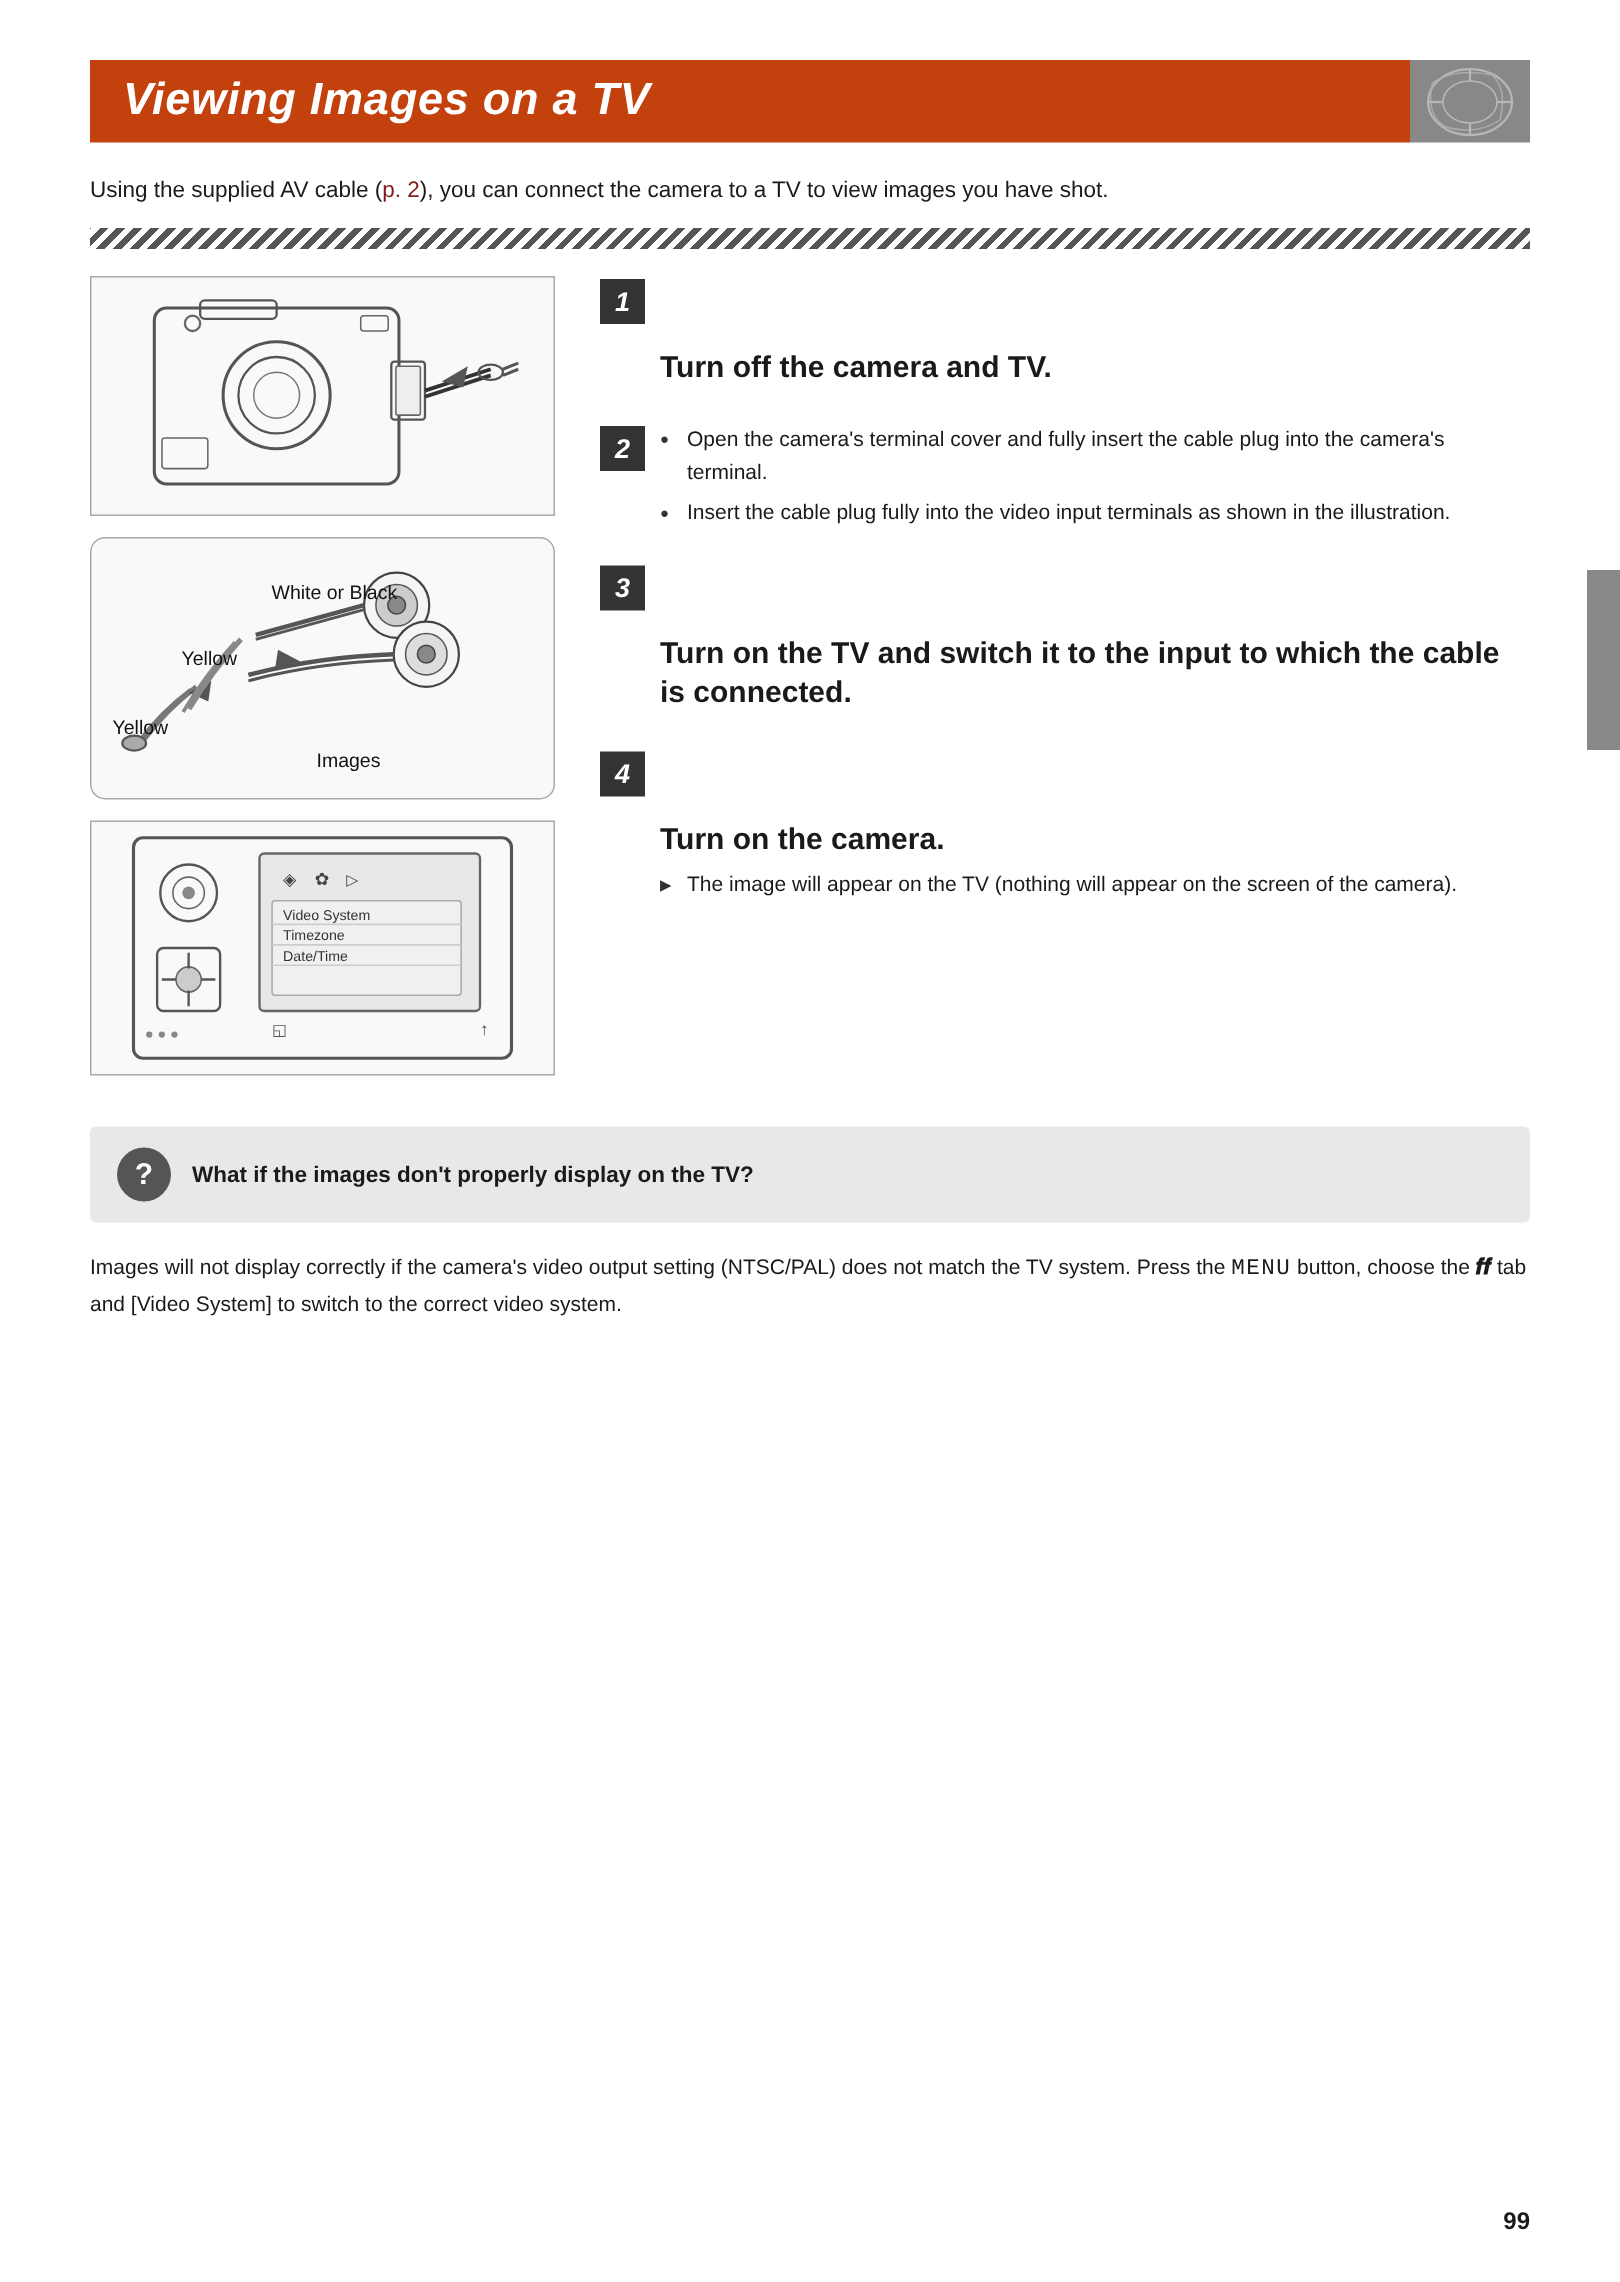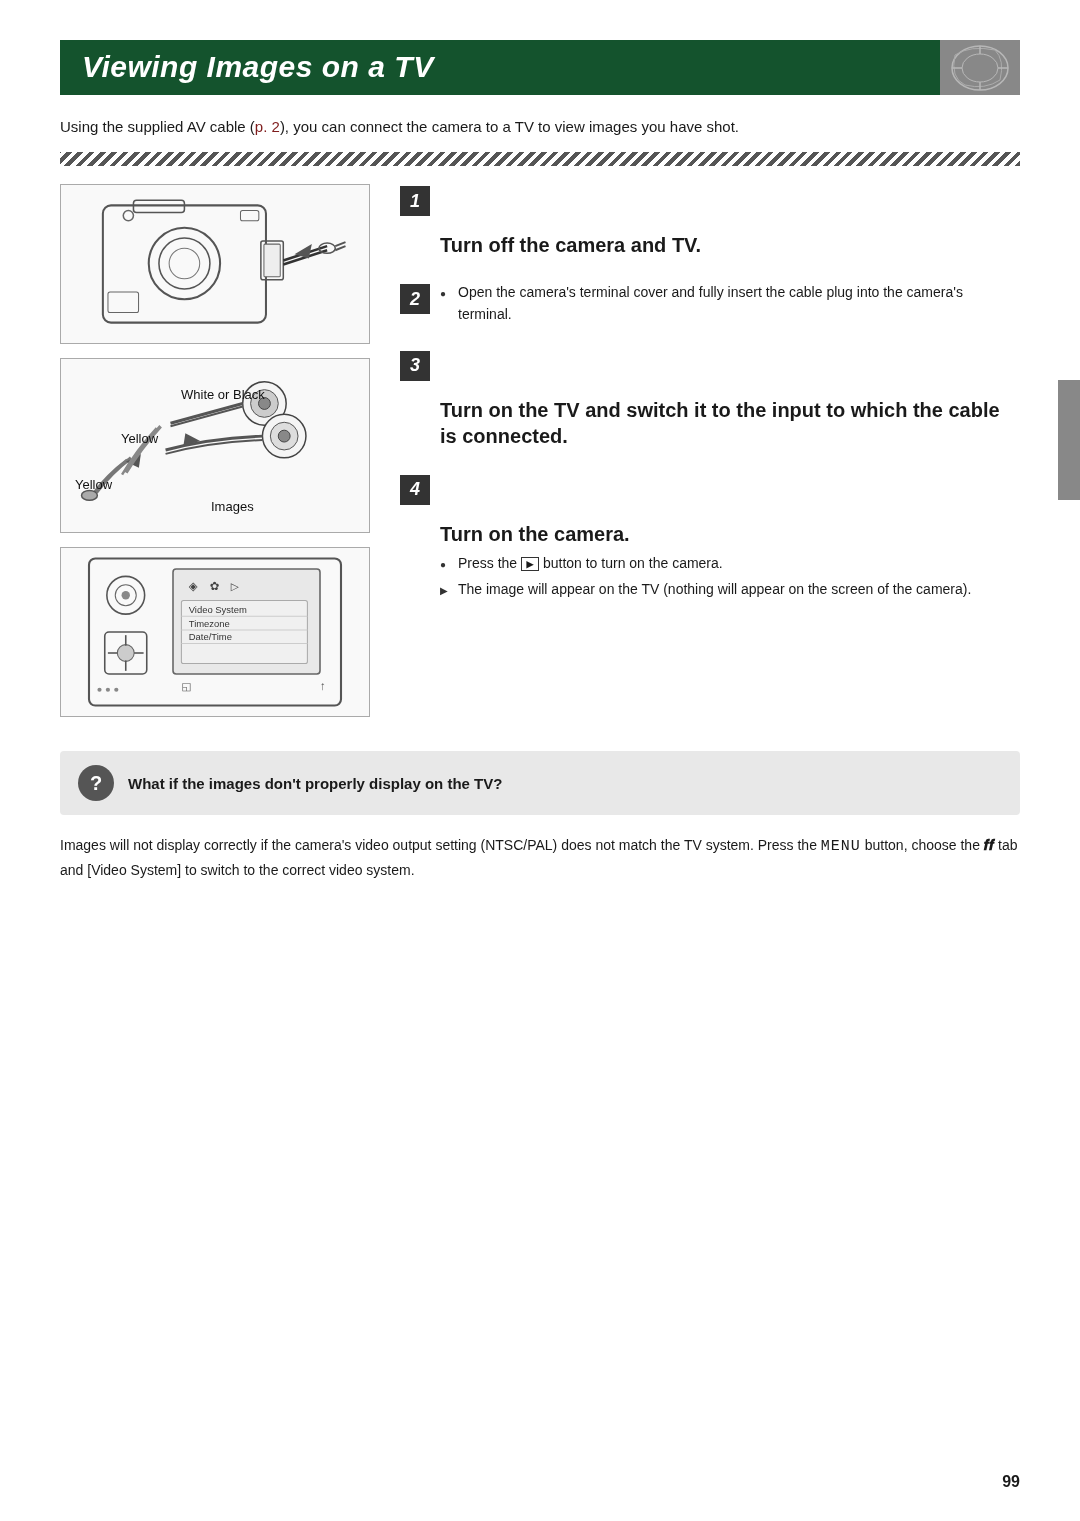--- a/index.html
+++ b/index.html
@@ -22,21 +22,21 @@
     }
 
     
     .title-bar {
       display: flex;
       align-items: stretch;
       margin-bottom: 20px;
     }
 
     .title-text-wrap {
-      background: #14532d;
+      background: #c2410c;
       padding: 10px 22px;
       flex: 1;
     }
 
     .title-text {
       font-size: 30px;
       font-weight: 900;
       color: #ffffff;
       font-style: italic;
       letter-spacing: 0.5px;
@@ -102,20 +102,21 @@
       overflow: hidden;
     }
 
     .illus-box-top {
       height: 160px;
     }
 
     .illus-box-mid {
       height: 175px;
       position: relative;
+      border-radius: 10px;
     }
 
     .illus-box-bot {
       height: 170px;
     }
 
     .cable-label {
       font-size: 13px;
       color: #111;
       position: absolute;
@@ -435,37 +436,37 @@
         <div class="step-content">
           <div class="step-title">Turn off the camera and TV.</div>
         </div>
       </div>
 
       <div class="step">
         <div class="step-number">2</div>
         <div class="step-content">
           <ul class="step-bullets">
             <li class="bullet-circle">Open the camera's terminal cover and fully insert the cable plug into the camera's terminal.</li>
+            <li class="bullet-circle">Insert the cable plug fully into the video input terminals as shown in the illustration.</li>
           </ul>
         </div>
       </div>
 
       <div class="step">
         <div class="step-number">3</div>
         <div class="step-content">
           <div class="step-title">Turn on the TV and switch it to the input to which the cable is connected.</div>
         </div>
       </div>
 
       <div class="step">
         <div class="step-number">4</div>
         <div class="step-content">
           <div class="step-title">Turn on the camera.</div>
           <ul class="step-bullets">
-            <li class="bullet-circle">Press the <span class="inline-icon">▶</span> button to turn on the camera.</li>
             <li class="bullet-triangle">The image will appear on the TV (nothing will appear on the screen of the camera).</li>
           </ul>
         </div>
       </div>
 
     </div>
   </div>
 
   <div class="tip-box">
     <div class="tip-icon">?</div>

